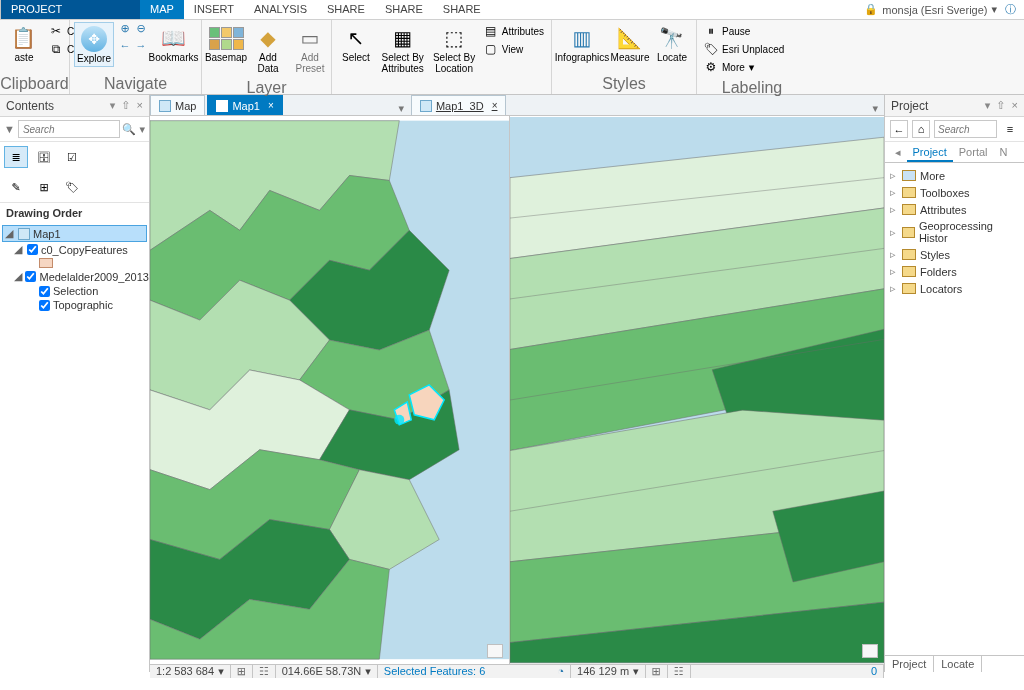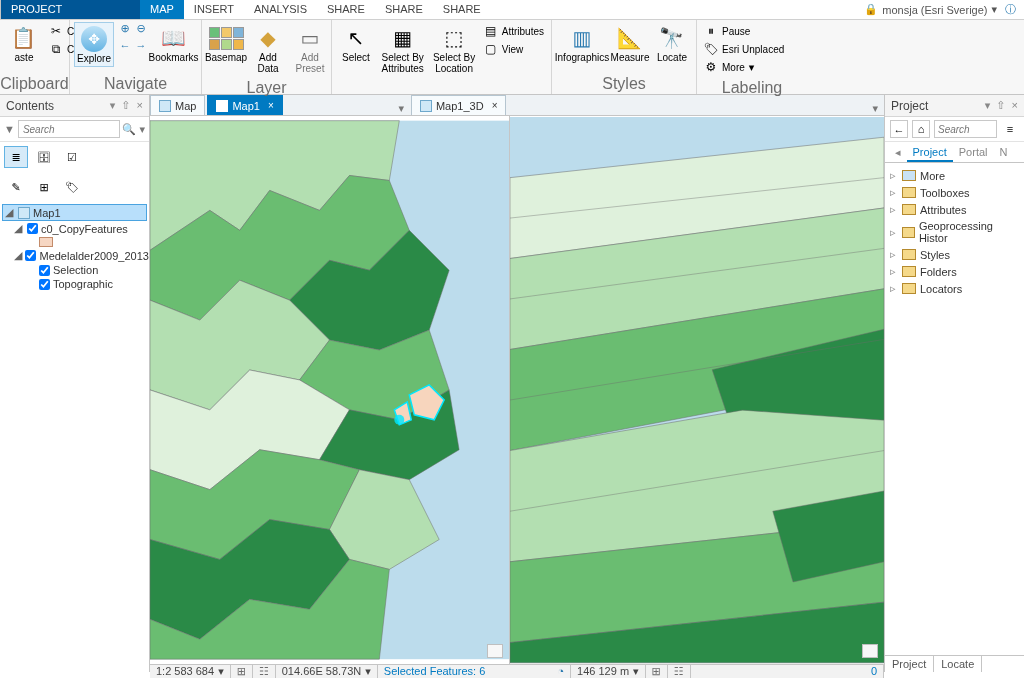--- a/index.html
+++ b/index.html
@@ -280,20 +280,21 @@
     </div>
     <div class="icon-toolbar">
       <div class="tb active">≣</div>
       <div class="tb">🗄</div>
       <div class="tb">☑</div>
       <div style="flex-basis:100%;height:0;"></div>
       <div class="tb">✎</div>
       <div class="tb">⊞</div>
       <div class="tb">🏷</div>
     </div>
+    <div class="section-head">Drawing Order</div>
     <div class="tree">
       <div class="tree-row selected">
         <span class="exp">◢</span>
         <span style="width:12px;height:12px;background:#cfe8f7;border:1px solid #6ea8cc;"></span>
         <span>Map1</span>
       </div>
       <div class="tree-row indent1">
         <span class="exp">◢</span>
         <input type="checkbox" checked="" style="">
         <span>c0_CopyFeatures</span>
@@ -326,21 +327,21 @@
         <span class="mapglyph"></span>
         <span>Map</span>
       </div>
       <div class="view-tab active">
         <span class="mapglyph" style="background:#fff;border-color:#fff;"></span>
         <span>Map1</span>
         <span class="close">×</span>
       </div>
       <span style="flex:1"></span>
       <span style="padding:0 6px;color:#777;">▾</span>
-      <div class="view-tab" style="margin-left:1px;margin-right:0;">
+      <div class="view-tab" style="margin-left:1px;margin-right:0;text-decoration:underline;">
         <span class="mapglyph"></span>
         <span>Map1_3D</span>
         <span class="close">×</span>
       </div>
       <span style="width:360px;"></span>
       <span style="padding:0 6px;color:#777;">▾</span>
     </div>
 
     <div class="viewsplit">
 

